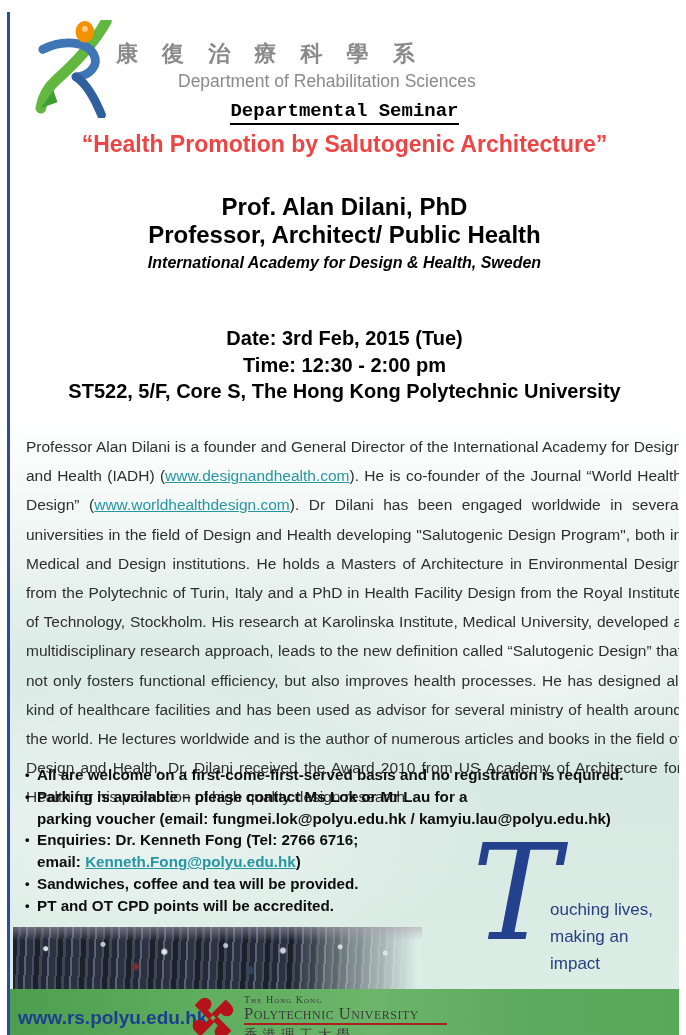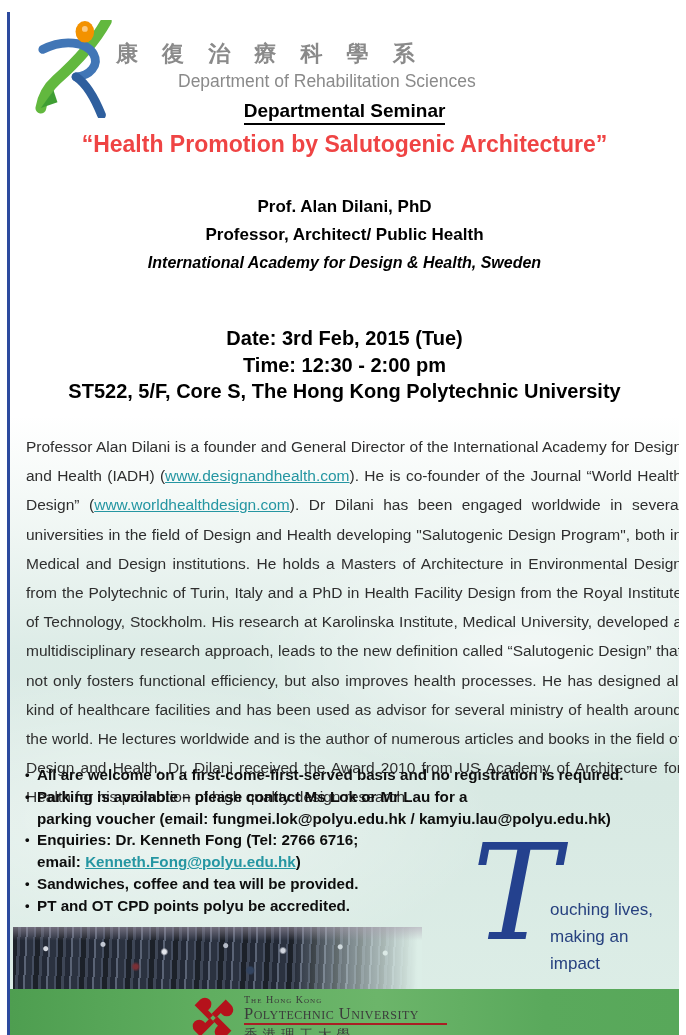--- a/index.html
+++ b/index.html
@@ -25,28 +25,28 @@
   .dept-zh{
     position:absolute; left:106px; top:27px; font-size:22px; letter-spacing:9px;
     color:#8a8a8a; font-weight:bold;
   }
   .dept-en{
     position:absolute; left:168px; top:59px; font-size:17.5px; color:#8a8a8a;
   }
   .seminar-label{ position:absolute; top:88px; left:0; right:0; text-align:center; }
   .seminar-label span{
     display:inline-block; font-size:19px; font-weight:bold; color:#000;
-    border-bottom:2px solid #000; padding-bottom:1px;
+    border-bottom:2px solid #000; padding-bottom:1px;font-family:Liberation Mono, monospace;
   }
   .main-title{
     position:absolute; top:119px; left:0; right:0; text-align:center;
     font-size:23px; font-weight:bold; color:#ef4444;
   }
   .speaker{ position:absolute; top:181px; left:0; right:0; text-align:center; line-height:28px; }
-  .speaker .name, .speaker .role{ font-size:17px; font-weight:bold; color:#000; }
+  .speaker .name, .speaker .role{ font-size:24px; font-weight:bold; color:#000; }
   .speaker .affil{ font-size:16px; font-weight:bold; font-style:italic; color:#000; }
   .event{ position:absolute; top:313px; left:0; right:0; text-align:center; line-height:26.5px; }
   .event div{ font-size:20px; font-weight:bold; color:#000; }
 
   
   .bio{
     position:absolute; top:420px; left:16px; width:656px;
     font-size:15.5px; line-height:29.2px; text-align:justify; color:#2e2e2e;
   }
   a.link{ color:#2596a2; text-decoration:underline; cursor:pointer; }
@@ -167,33 +167,34 @@
         <span class="cont">parking voucher (email: fungmei.lok@polyu.edu.hk / kamyiu.lau@polyu.edu.hk)</span>
       </li>
       <li>
         <span>Enquiries:  Dr. Kenneth Fong (Tel: 2766 6716;</span>
         <span class="cont"><span>email: </span><a class="link">Kenneth.Fong@polyu.edu.hk</a><span>)</span></span>
       </li>
       <li>
         <span>Sandwiches, coffee and tea will be provided.</span>
       </li>
       <li>
-        <span>PT and OT CPD points polyu be accredited.</span>
+        <span>PT and OT CPD points will be accredited.</span>
       </li>
     </ul>
 
     <div class="crowd-photo"></div>
 
     <div class="tagline-t">T</div>
     <div class="tagline-text">
       <div>ouching lives,</div>
       <div>making an impact</div>
     </div>
 
     <div class="footer-bar">
+      <a class="footer-url">www.rs.polyu.edu.hk</a>
       <svg class="polyu-logo" viewBox="0 0 100 100" aria-hidden="true">
         <g transform="translate(50,50) rotate(45)">
           <g fill="#b5121b">
             <path d="M-8,-44 h16 a13,13 0 0 1 0,26 h-4 v14 h-12 z"></path>
             <g transform="rotate(90)">
                 <path d="M-8,-44 h16 a13,13 0 0 1 0,26 h-4 v14 h-12 z"></path>
               </g>
             <g transform="rotate(180)">
                 <path d="M-8,-44 h16 a13,13 0 0 1 0,26 h-4 v14 h-12 z"></path>
               </g>

